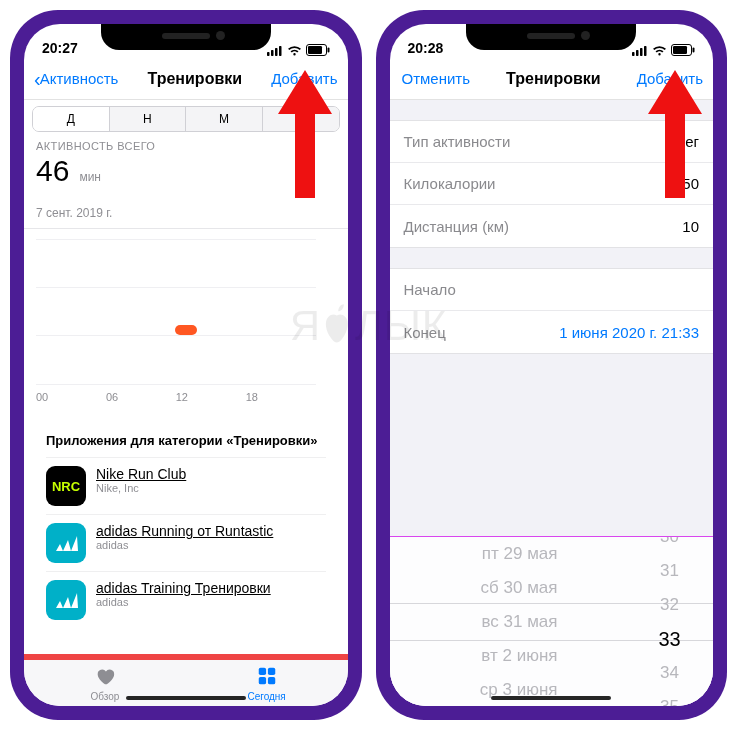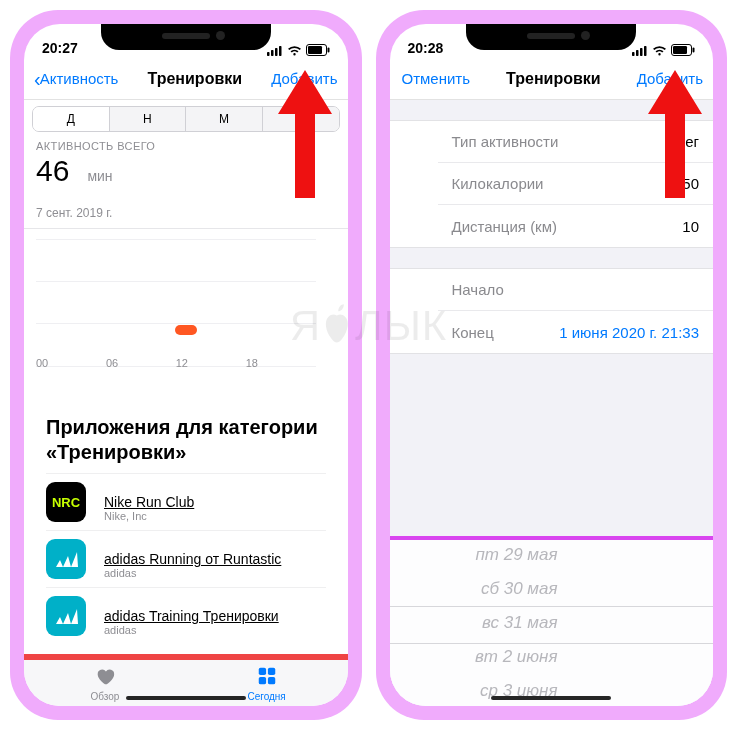--- a/index.html
+++ b/index.html
@@ -1,19 +1,19 @@
 <!DOCTYPE html>
 <html><head>
 <meta charset="utf-8">
 <style>
   * { box-sizing: border-box; margin: 0; padding: 0; font-family: -apple-system, "Helvetica Neue", Arial, sans-serif; }
   body { background:#fff; width:737px; height:731px; position:relative; }
   .stage { display:flex; gap:14px; padding:10px; }
   .phone {
-    width:396px; height:710px; background:#f0abfc; border-radius:48px; padding:14px; position:relative;
+    width:396px; height:710px; background:#4c1d95; border-radius:48px; padding:14px; position:relative;
   }
   .phone .screen {
     width:100%; height:100%; background:#fff; border-radius:36px; overflow:hidden; position:relative; display:flex; flex-direction:column;
   }
   .notch {
     position:absolute; top:0; left:50%; transform:translateX(-50%);
     width:170px; height:26px; background:#000; border-bottom-left-radius:18px; border-bottom-right-radius:18px; z-index:50;
   }
   .notch::before {
     content:""; position:absolute; left:50%; top:9px; transform:translateX(-50%);
@@ -38,53 +38,53 @@
   
   .seg { background:#fff; padding:6px 8px 0 8px; }
   .seg-control { display:flex; border:1px solid #d0d0d5; border-radius:7px; overflow:hidden; height:26px; }
   .seg-item { flex:1; font-size:12px; display:flex; align-items:center; justify-content:center; color:#000; border-right:1px solid #d0d0d5; }
   .seg-item:last-child { border-right:none; }
   .seg-item.active { background:#fff; font-weight:500; }
   .seg-item:not(.active){ background:#f4f4f6; }
   .sub-label { font-size:11px; color:#8e8e93; text-transform:uppercase; letter-spacing:.4px; padding:8px 12px 0 12px; background:#fff;}
   .metric { background:#fff; padding:2px 12px 8px 12px; border-bottom:1px solid #e6e6e9;}
   .metric .big { font-size:30px; font-weight:400; }
-  .metric .unit { font-size:14px; color:#8e8e93; margin-left:18px; }
+  .metric .unit { font-size:12px; color:#8e8e93; margin-left:10px; }
   .metric .date { font-size:12px; color:#8e8e93; margin-top:18px; }
   .chart-area { background:#fff; height:180px; position:relative; padding:0 12px; }
   .chart-bar { position:absolute; width:22px; height:10px; background:#ff5722; border-radius:5px; left:50%; top:96px; transform:translateX(-50%);}
-  .chart-xaxis { position:absolute; bottom:22px; left:12px; right:32px; display:flex; justify-content:space-between; font-size:11px; color:#8e8e93; }
+  .chart-xaxis { position:absolute; bottom:6px; left:12px; right:32px; display:flex; justify-content:space-between; font-size:11px; color:#8e8e93; }
   .chart-xaxis span { flex:1; }
   .chart-ygrid { position:absolute; top:10px; bottom:24px; left:12px; right:32px; }
   .chart-ygrid div { position:absolute; width:100%; border-top:1px solid #efeff2; }
 
   .apps-section { background:#fff; margin-top:14px; border-radius:10px; margin-left:10px; margin-right:10px; padding:10px 12px; }
-  .apps-section .h { font-size:20px; font-weight:700; line-height:1.25; margin-bottom:8px; text-align:left;}
-  .app-row { display:flex; align-items:flex-end; gap:18px; padding:8px 0; border-top:1px solid #efeff0;}
+  .apps-section .h { font-size:13px; font-weight:700; line-height:1.25; margin-bottom:8px; text-align:left;}
+  .app-row { display:flex; align-items:flex-start; gap:10px; padding:8px 0; border-top:1px solid #efeff0;}
   .app-row:first-of-type { border-top:none; }
   .app-icon { width:40px; height:40px; border-radius:9px; display:flex; align-items:center; justify-content:center; color:#fff; font-weight:700; font-size:14px; }
   .app-icon.nrc { background:#000; color:#c6ff00; font-size:13px; }
   .app-icon.adidas { background:#00b0c8; }
   .app-meta .name { font-size:14px;text-decoration:underline; }
   .app-meta .vendor { font-size:11px; color:#8e8e93; }
 
   .tabbar { height:52px; border-top:6px solid #ef4444; background:#f7f7f9; display:flex; }
   .tab { flex:1; display:flex; flex-direction:column; align-items:center; justify-content:center; font-size:10px; color:#8e8e93; gap:2px;}
   .tab.active { color:#007aff; }
   .tab svg { width:22px; height:22px; }
 
   
   .form-group { margin-top:20px; border-top:1px solid #e2e2e5; border-bottom:1px solid #e2e2e5; background:#fff; }
-  .form-row { display:flex; justify-content:space-between; align-items:center; height:42px; padding:0 14px; border-bottom:1px solid #e9e9ec; font-size:15px;margin-left:48px;}
+  .form-row { display:flex; justify-content:space-between; align-items:center; height:42px; padding:0 14px; border-bottom:1px solid #e9e9ec; font-size:15px;}
   .form-row:last-child { border-bottom:none; }
   .form-row .k { color:#8a8a8e; }
   .form-row .v { color:#000; }
   .form-row .v.link { color:#007aff; }
 
-  .picker { margin-top:auto; height:170px; background:#fdfdfe; border-top:4px solid #d946ef; position:relative; overflow:hidden;font-style:italic;}
+  .picker { margin-top:auto; height:170px; background:#fdfdfe; border-top:1px solid #d946ef; position:relative; overflow:hidden;}
   .picker .col { position:absolute; top:0; bottom:0; display:flex; flex-direction:column; justify-content:center; font-size:17px; }
   .picker .col div { height:34px; line-height:34px; text-align:center; color:#b7b7bc; }
   .picker .col div.sel { color:#000; font-size:20px; font-weight:400;}
   .picker .col.c1 { left:26px; width:150px; text-align:right;}
   .picker .col.c1 div { text-align:right; padding-right:8px;}
   .picker .col.c2 { left:196px; width:56px; }
   .picker .col.c3 { left:252px; width:56px; }
   .picker .band { position:absolute; left:0; right:0; top:66px; height:38px; border-top:1px solid #d7d7db; border-bottom:1px solid #d7d7db; }
   .homebar { position:absolute; bottom:6px; left:50%; transform:translateX(-50%); width:120px; height:4px; background:#000; border-radius:2px; opacity:.85;}
 
@@ -286,20 +286,28 @@
 
         <div class="picker">
           <div class="band"></div>
           <div class="col c1">
             <div>пт 29 мая</div>
             <div>сб 30 мая</div>
             <div>вс 31 мая</div>
             <div>вт 2 июня</div>
             <div>ср 3 июня</div>
           </div>
+          <div class="col c3">
+            <div>30</div>
+            <div>31</div>
+            <div>32</div>
+            <div class="sel">33</div>
+            <div>34</div>
+            <div>35</div>
+          </div>
         </div>
       </div>
       <div class="homebar"></div>
     </div>
   </div>
 
 </div>
 
 <div class="arrow" style="left:270px; top:70px;">
   <svg width="70" height="130">

